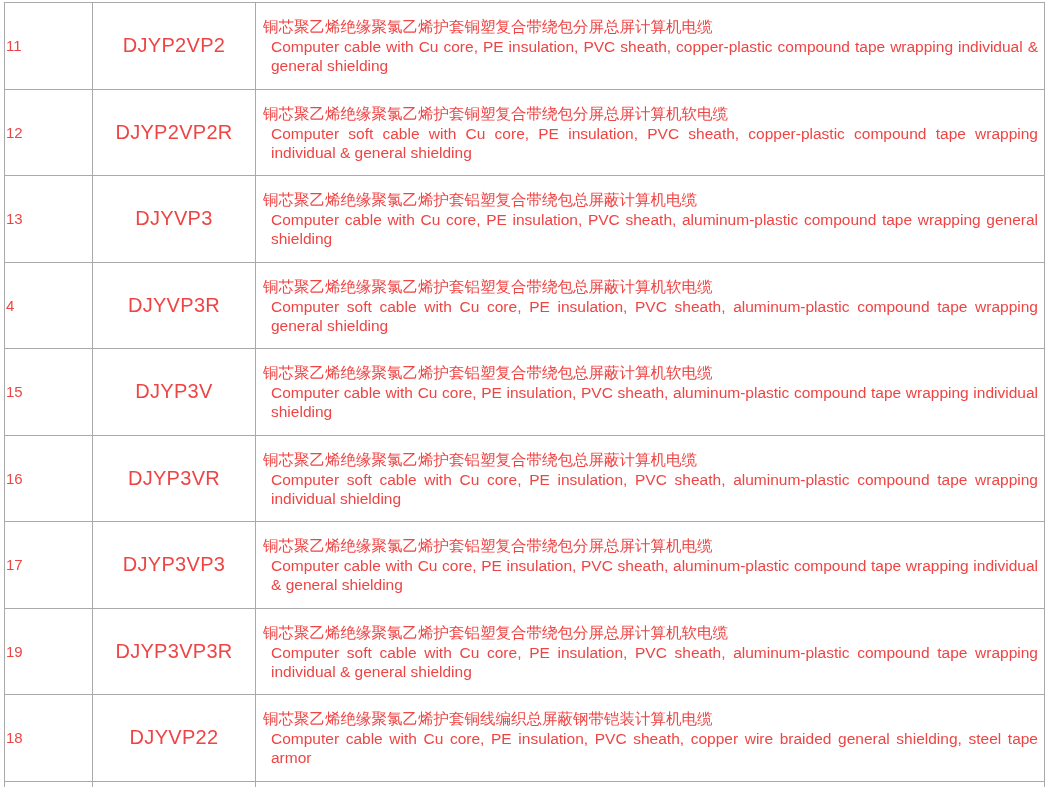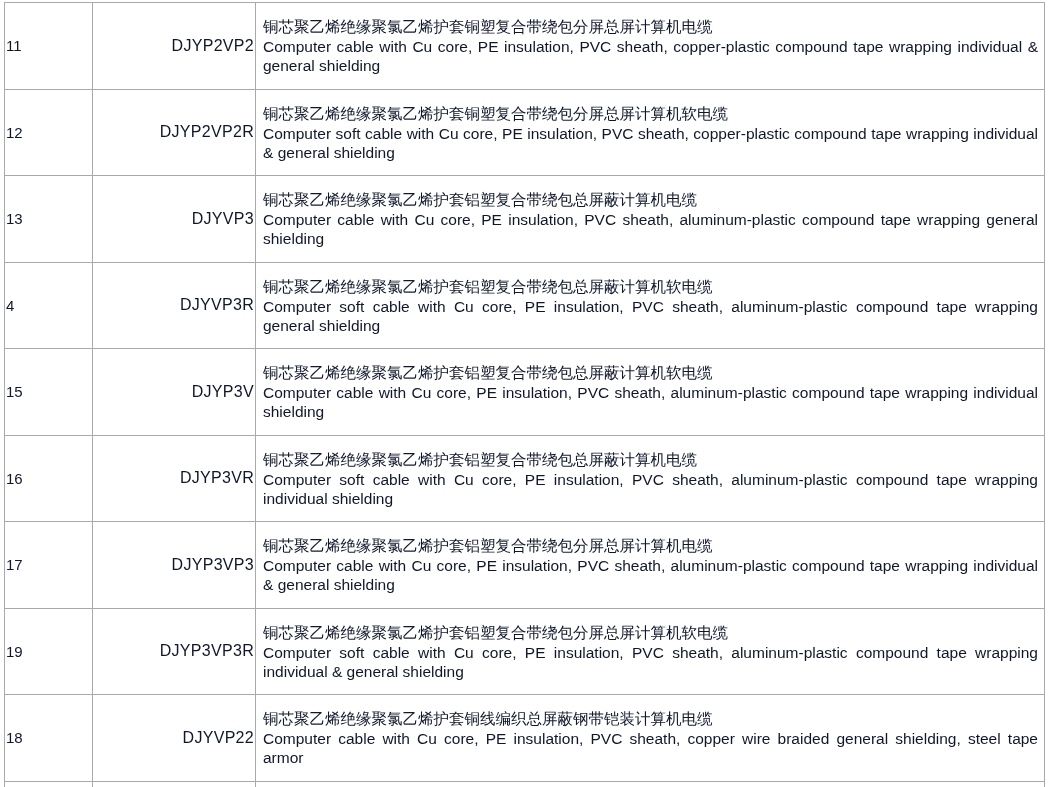--- a/index.html
+++ b/index.html
@@ -14,49 +14,50 @@
   table.cable {
     position: absolute;
     left: 4px;
     top: 2px;
     width: 1040px;
     border-collapse: collapse;
     table-layout: fixed;
   }
   table.cable td {
     border: 1px solid #a9a9a9;
-    color: #0f172a;
+    color: #ef4444;
     overflow: hidden;
   }
   tr.row { height: 86.5px; }
   tr.row-partial { height: 42px; }
   td.num {
     text-align: left;
     vertical-align: middle;
     font-size: 15px;
   }
   td.code {
-    text-align: right;
+    text-align: center;
     vertical-align: middle;
-    font-size: 16px;
+    font-size: 20px;
     letter-spacing: 0.3px;
   }
   td.desc {
     vertical-align: middle;
     padding: 0 6px 0 7px;
   }
   .zh {
     font-size: 15.5px;
     line-height: 21px;
     white-space: nowrap;
   }
   .en {
     font-size: 15.5px;
     line-height: 19px;
     text-align: justify;
+    margin-left: 8px;
   }
 </style>
 </head>
 <body>
 
 <div class="screen">
   <table class="cable">
     <colgroup>
       <col style="width:88px">
       <col style="width:163px">

